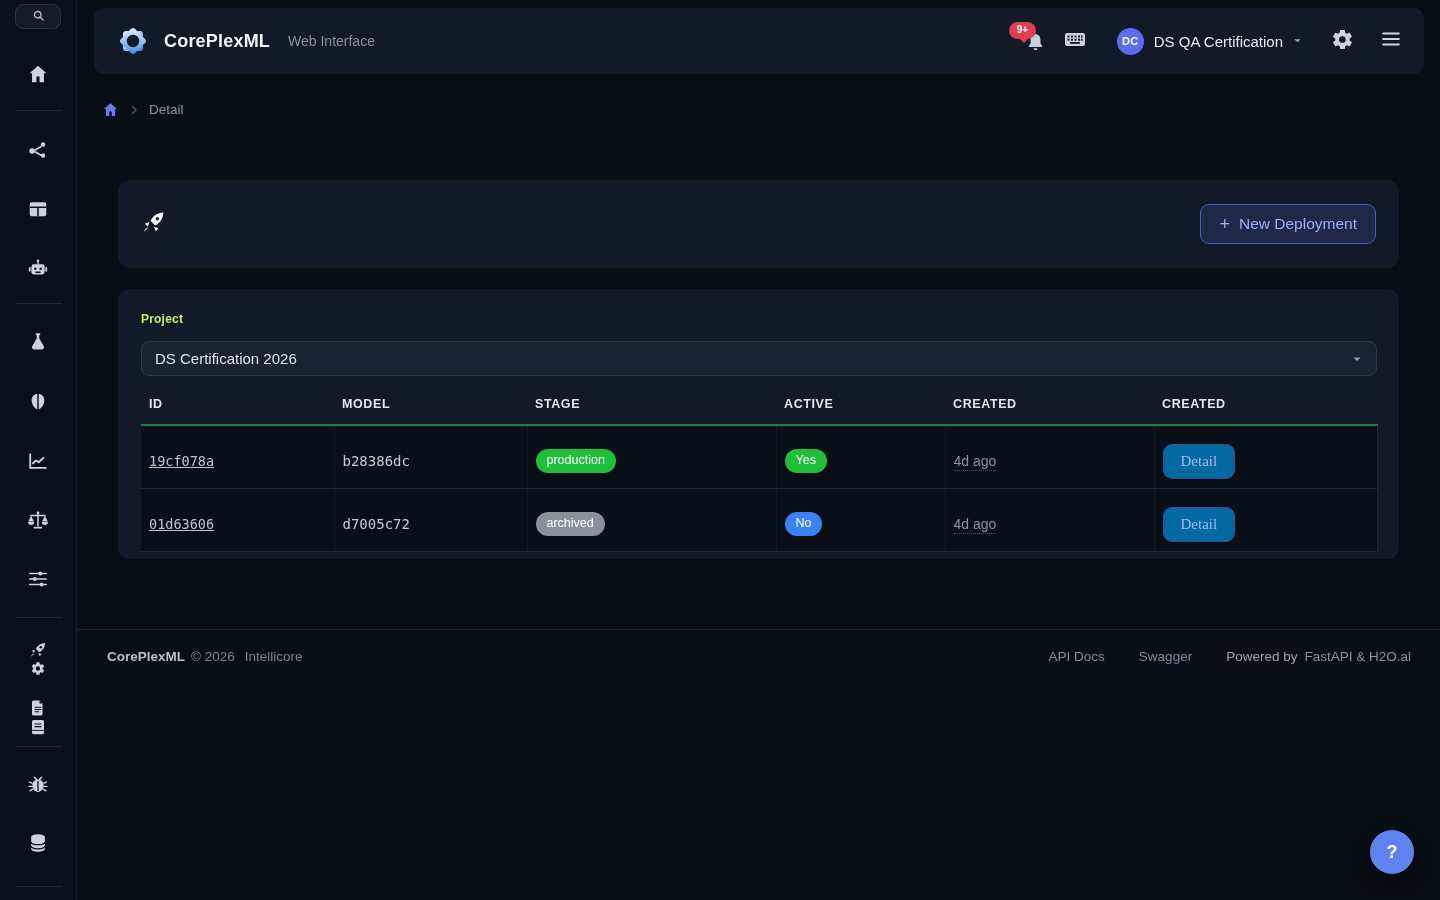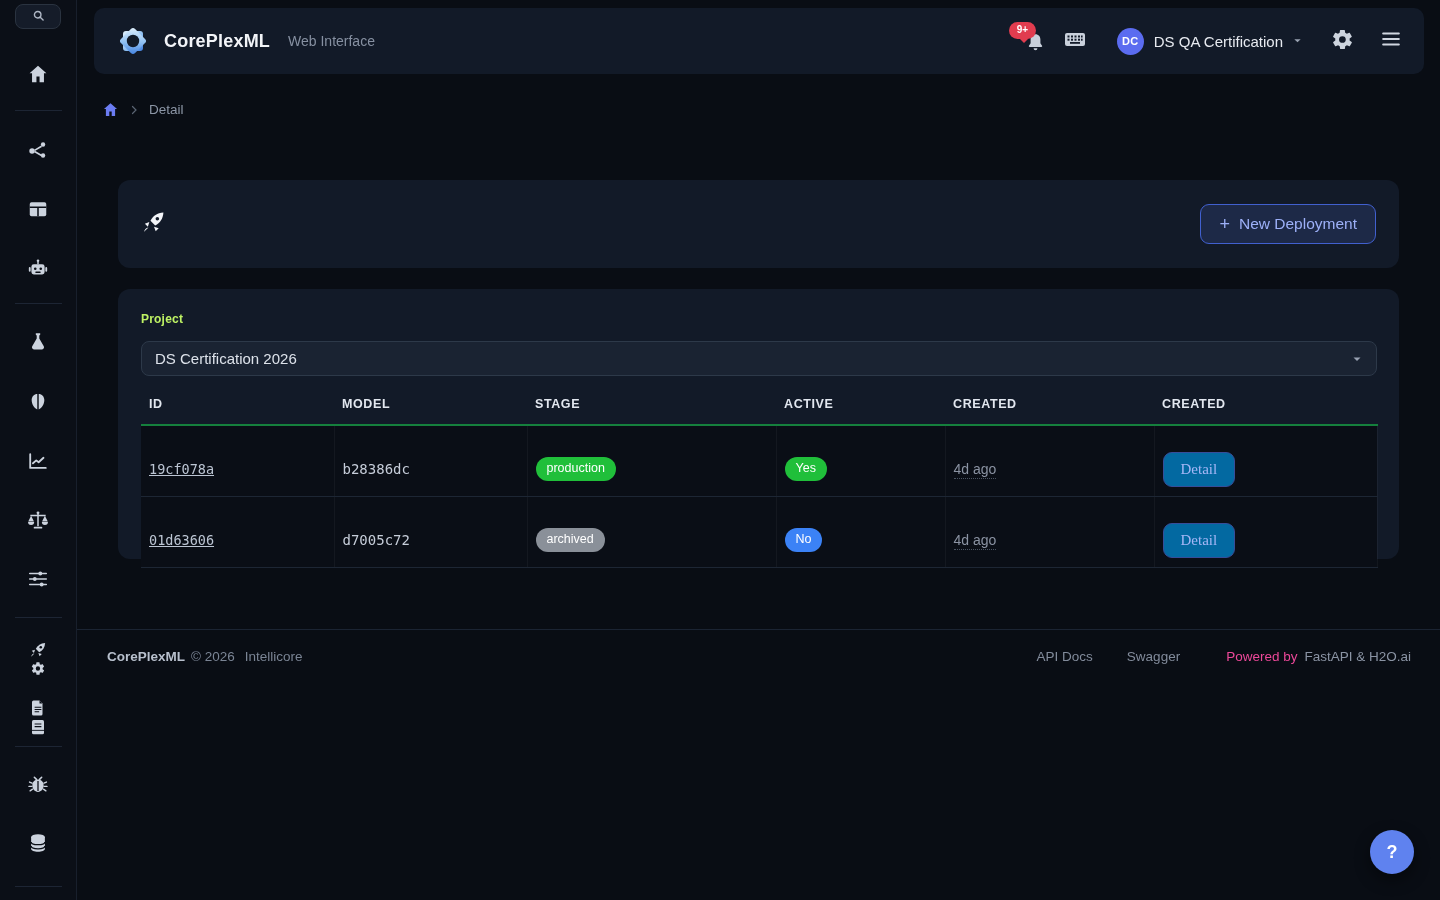--- a/index.html
+++ b/index.html
@@ -59,40 +59,40 @@
   .card-project{left:118px;top:289px;width:1281px;height:270px;padding:23px 22px 0 23px;}
   .proj-label{font-size:12px;font-weight:700;color:#bef264;letter-spacing:.2px;}
   .proj-select{margin-top:15px;height:33px;background:#1a2332;border:1px solid #2d3949;border-radius:8px;
     display:flex;align-items:center;padding:0 13px;color:#dde2ea;font-size:15px;cursor:pointer;
     justify-content:space-between;}
   .sel-caret{color:#98a1b2;display:flex;}
 
   table.dep{width:100%;border-collapse:collapse;margin-top:21px;table-layout:fixed;}
   table.dep th{font-size:12.5px;font-weight:700;color:#e2e7ef;letter-spacing:.6px;text-align:left;
     padding:0 0 13px 8px;border-bottom:2px solid #15803d;}
-  table.dep td{background:#0a0e16;height:54px;padding:16px 0 0 8px;border-bottom:1px solid #1d2634;
+  table.dep td{background:#0a0e16;height:54px;padding:8px 0 0 8px;border-bottom:1px solid #1d2634;
     border-left:1px solid rgba(255,255,255,0.045);font-size:14px;color:#c6cdd9;}
   table.dep td:first-child,table.dep th:first-child{border-left:none;}
   table.dep td:last-child{border-right:1px solid rgba(255,255,255,0.045);}
   .mono{font-family:"DejaVu Sans Mono",monospace;font-size:13.5px;}
   a.id-link{color:#bcc5d3;text-decoration:underline;cursor:pointer;}
   .model-cell{color:#e4e8ee;}
   .pill{display:inline-block;padding:4px 11px;border-radius:999px;color:#fff;font-size:12.5px;line-height:1.25;}
   .created{color:#8b93a3;border-bottom:1px dotted #4a5462;padding-bottom:1px;}
   .detail-btn{background:#0369a1;border:1px solid #374d99;color:#a6b7f7;font-size:15px;border-radius:9px;
     padding:8px 17px;cursor:pointer;font-family:Liberation Serif, serif;}
 
   
   .footer{position:absolute;left:77px;top:629px;width:1363px;border-top:1px solid #1b2433;}
   .footer-row{display:flex;align-items:center;padding:19px 29px 0 30px;font-size:13.5px;color:#7a8494;}
   .foot-brand{font-weight:700;color:#b8c0cd;margin-right:6px;}
   .foot-copy{margin-right:10px;}
   .foot-right{margin-left:auto;display:flex;align-items:center;}
   .foot-link{color:#828b9b;margin-left:34px;cursor:pointer;}
-  .foot-powered{color:#ec4899;margin-left:46px;}
+  .foot-powered{color:#a3a3a3;margin-left:34px;}
   .foot-tech{color:#8a93a3;margin-left:7px;}
 
   
   .help-fab{position:absolute;left:1370px;top:830px;width:44px;height:44px;border-radius:50%;
     background:#5f82ef;color:#fff;font-size:18px;font-weight:700;display:flex;align-items:center;
     justify-content:center;cursor:pointer;box-shadow:0 6px 16px rgba(0,0,0,.45);}
 </style>
 </head>
 <body>
 

